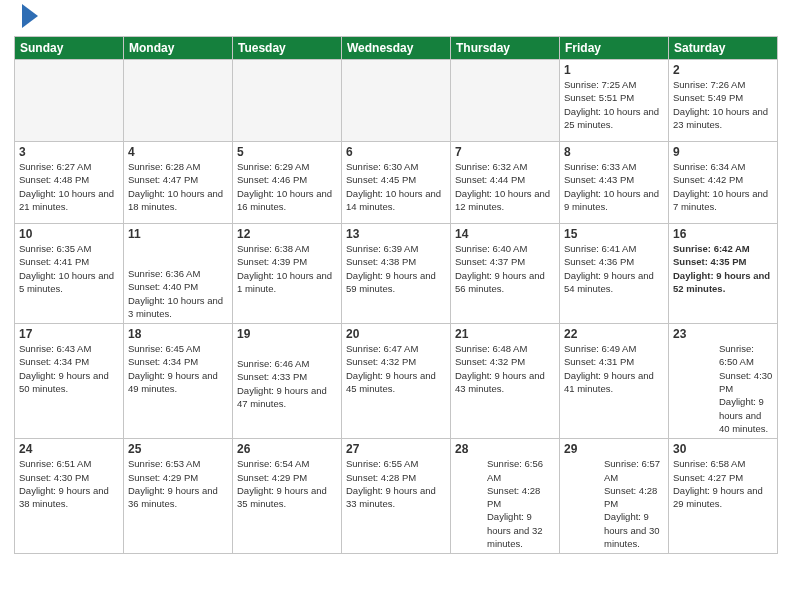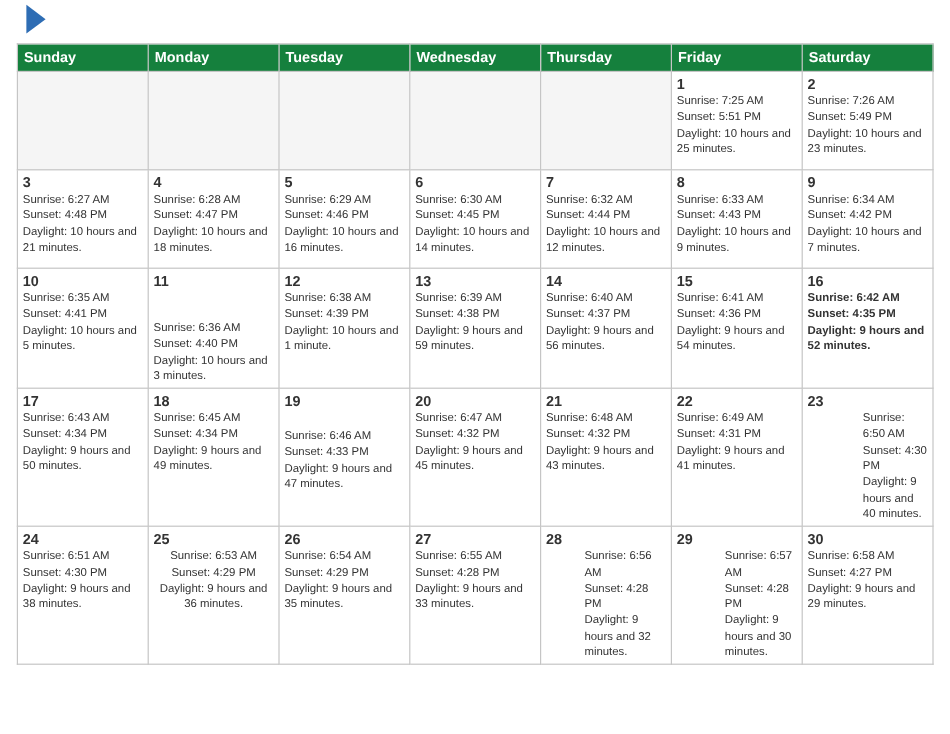--- a/index.html
+++ b/index.html
@@ -265,21 +265,21 @@
         </tr>
         <tr>
           <td>
             <span class="day-number">24</span>
             <div class="day-info" style="white-space: pre-line;">Sunrise: 6:51 AM
 Sunset: 4:30 PM
 Daylight: 9 hours and 38 minutes.</div>
           </td>
           <td>
             <span class="day-number">25</span>
-            <div class="day-info" style="white-space: pre-line; text-align: center;">Sunrise: 6:53 AM
+            <div class="day-info" style="white-space: pre-line;">Sunrise: 6:53 AM
 Sunset: 4:29 PM
 Daylight: 9 hours and 36 minutes.</div>
           </td>
           <td>
             <span class="day-number">26</span>
             <div class="day-info" style="white-space: pre-line;">Sunrise: 6:54 AM
 Sunset: 4:29 PM
 Daylight: 9 hours and 35 minutes.</div>
           </td>
           <td>

